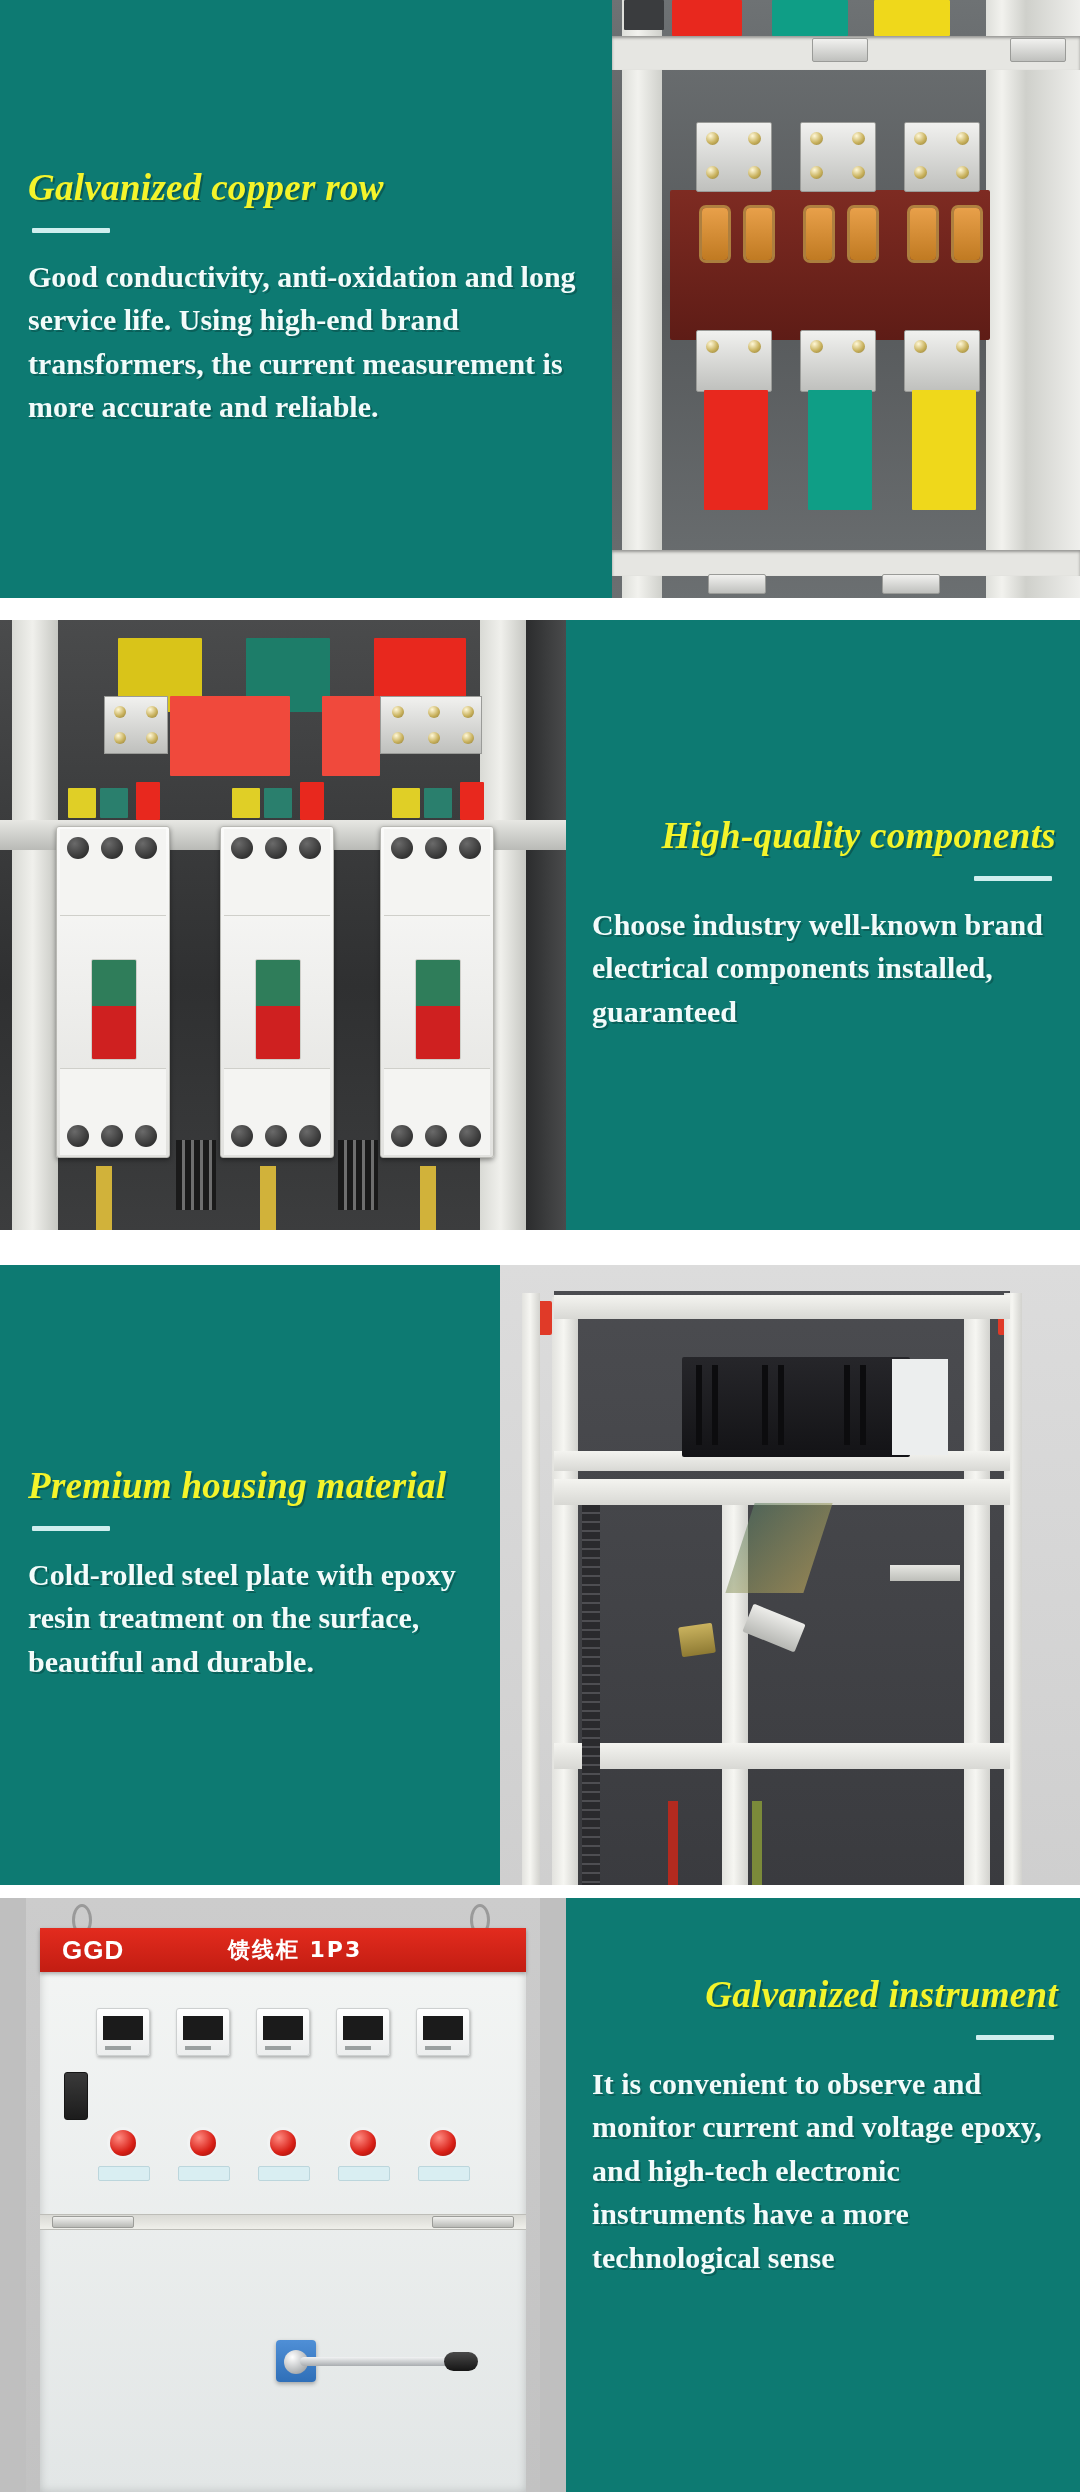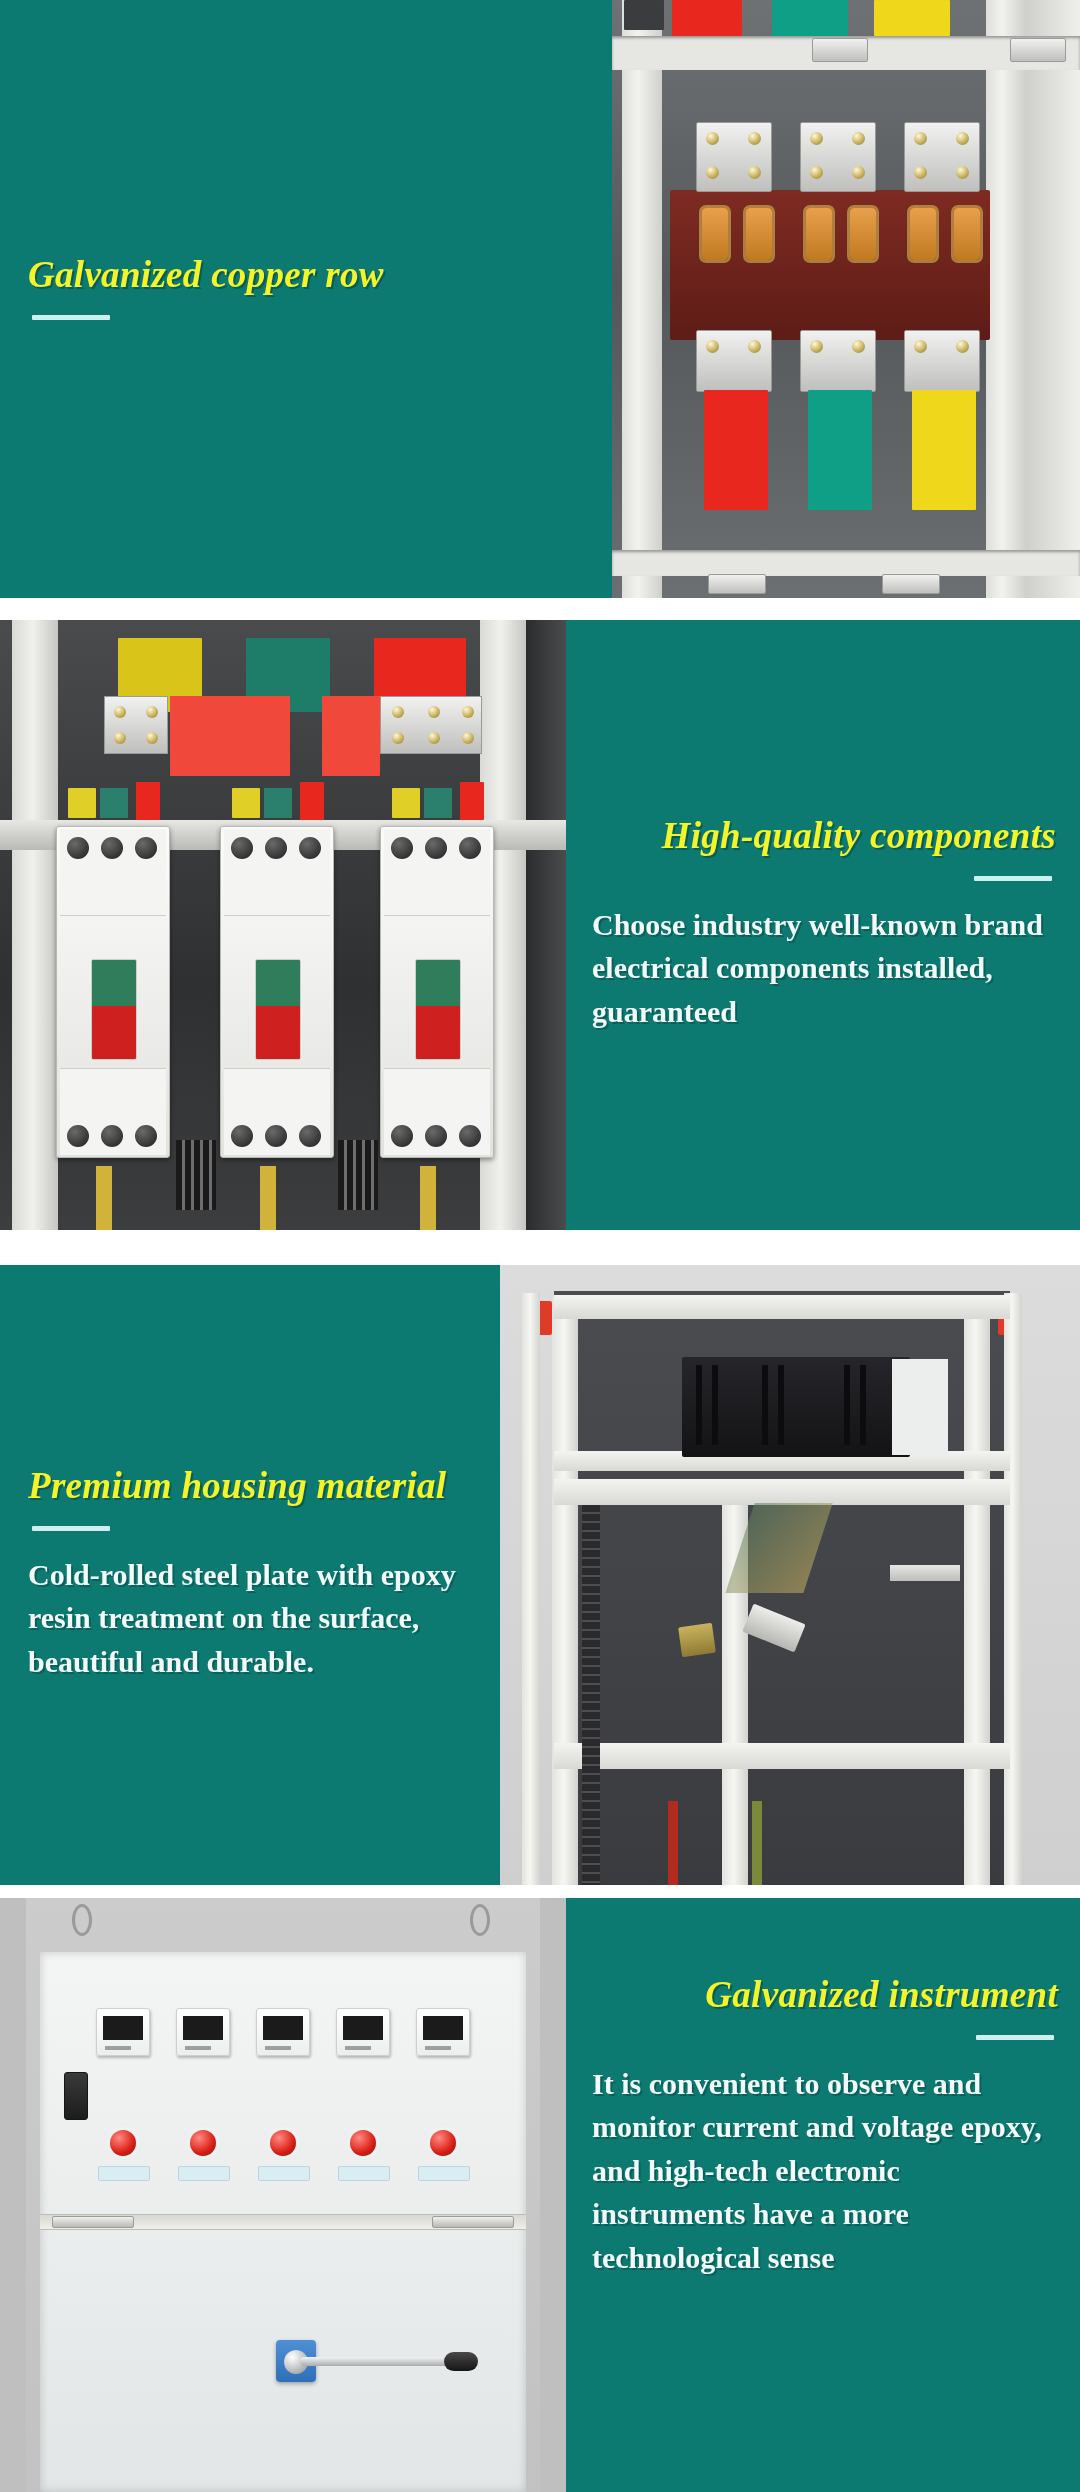--- a/index.html
+++ b/index.html
@@ -141,20 +141,21 @@
 <body>
 
 <div class="page">
 
   <div class="row" style="top:0px;height:598px;">
 
     <div class="panel" style="width:612px;height:598px;">
       <div class="panel-inner">
         <div class="ptitle">Galvanized copper row</div>
         <div class="rule"></div>
+        <div class="pbody">Good conductivity, anti-oxidation and long service life. Using high-end brand transformers, the current measurement is more accurate and reliable.</div>
       </div>
     </div>
 
     <div class="photo p1" style="width:468px;height:598px;">
       <div class="backwall"></div>
 
       <div class="vpost rail-holes" style="left:10px;"></div>
       <div class="vpost rail-holes" style="right:54px;"></div>
       <div class="vpost" style="right:0;width:54px;background:linear-gradient(90deg,#cfd0cb,#efefec);"></div>
 
@@ -376,20 +377,24 @@
     <div class="photo p4" style="width:566px;height:594px;">
       <div style="position:absolute;inset:0;background:linear-gradient(180deg,#cccccc,#c2c2c2);"></div>
       <div class="sidebar-dark" style="left:0;"></div>
       <div class="sidebar-dark" style="right:0;"></div>
 
       <div class="hook" style="left:72px;top:6px;"></div>
       <div class="hook" style="right:76px;top:6px;"></div>
 
       <div class="cab" style="left:40px;top:54px;right:40px;bottom:0;"></div>
 
+      <div class="redstrip" style="left:40px;top:30px;right:40px;height:44px;">
+        <span class="ggd">GGD</span>
+        <span class="cnlabel">馈线柜 1P3</span>
+      </div>
 
       <div class="switchbox" style="left:64px;top:174px;"></div>
 
       <div class="meter" style="left:96px;top:110px;">
           <i></i>
           <u></u>
         </div>
       <div class="meter" style="left:176px;top:110px;">
           <i></i>
           <u></u>

